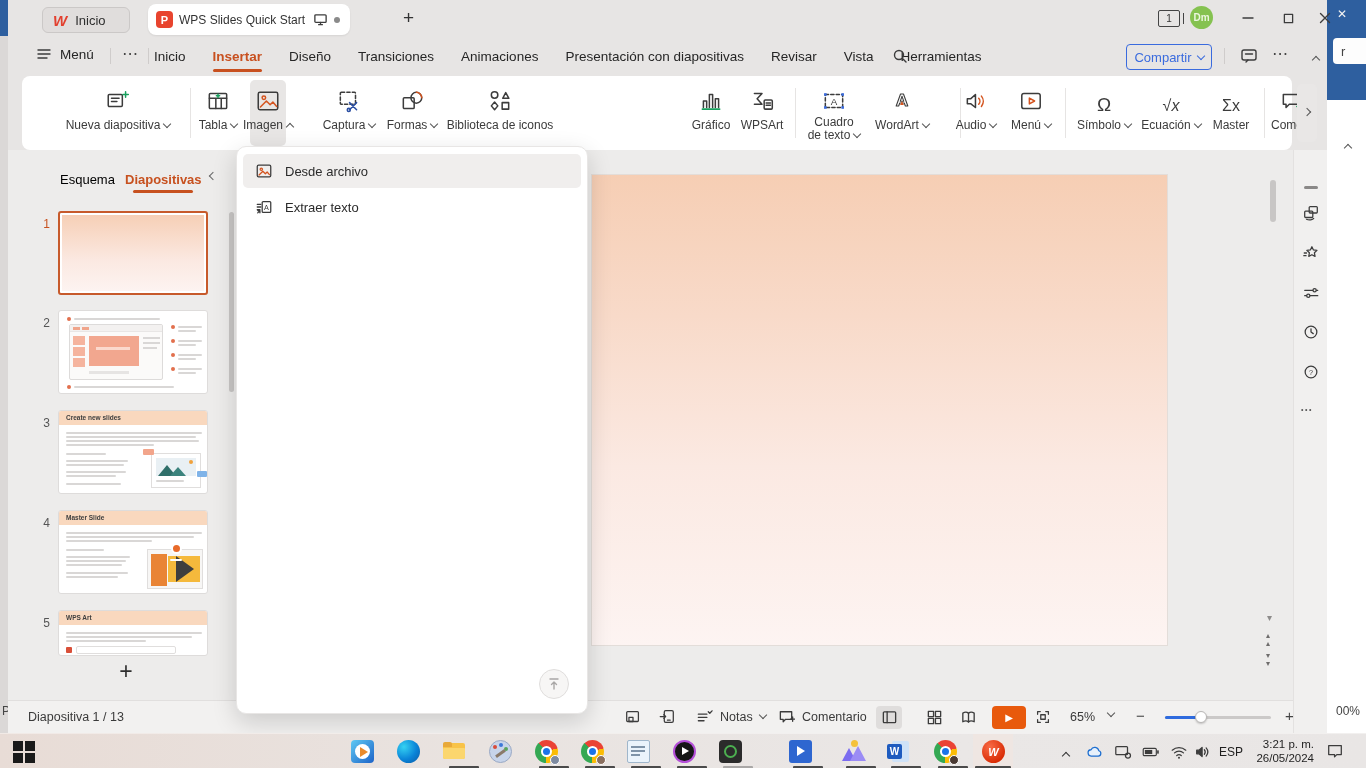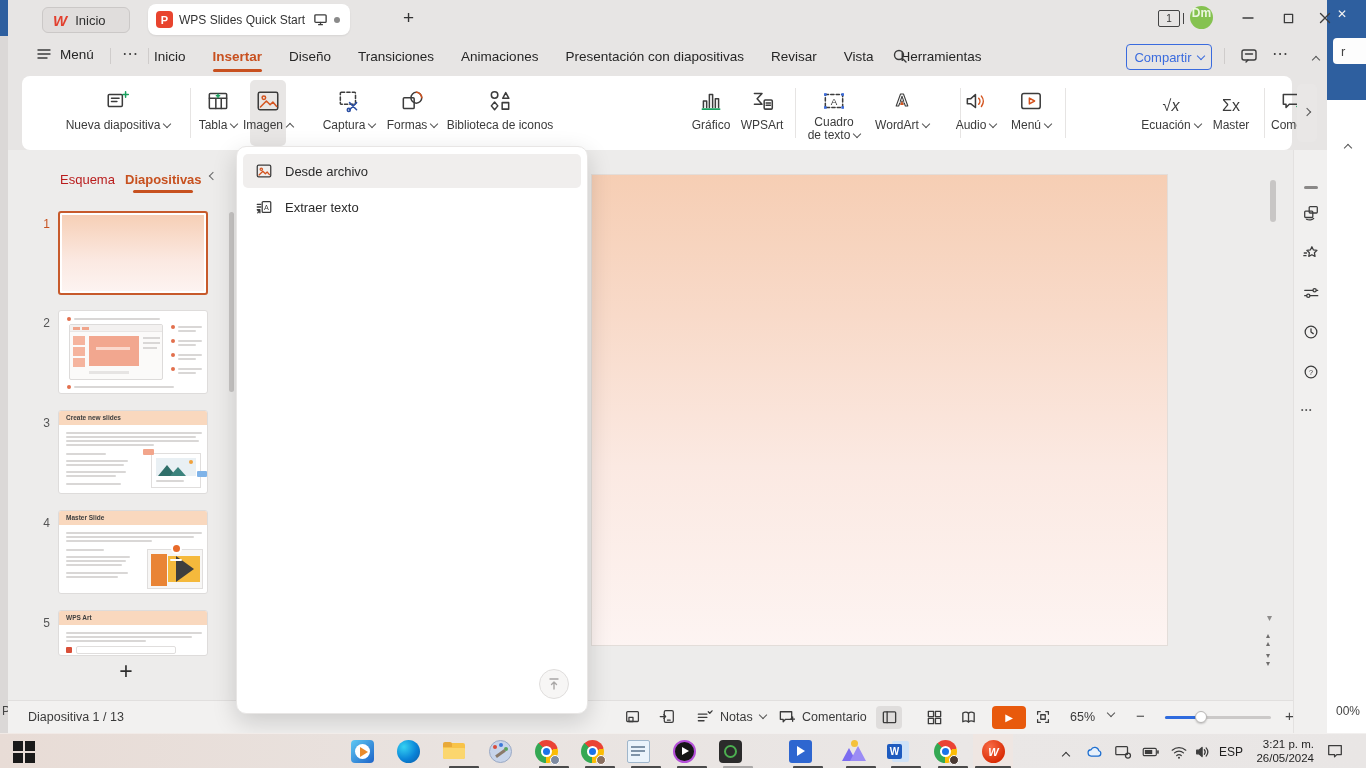--- a/index.html
+++ b/index.html
@@ -12,21 +12,21 @@
   svg.i{fill:none;stroke:#3C3C3C;stroke-width:1.4;stroke-linecap:round;stroke-linejoin:round;display:block}
   
   .home-tab{left:34px;top:7px;width:88px;height:26px;background:#E0DDDC;border:1px solid #CBC8C7;border-radius:6px;display:flex;align-items:center;gap:8px;padding:0 10px;font-size:13px;color:#2e2e2e}
   .wlogo{font-weight:bold;font-style:italic;font-size:15px;color:#E2402F}
   .doc-tab{left:140px;top:4px;width:202px;height:31px;background:#fff;border-radius:8px;display:flex;align-items:center;gap:6px;padding:0 8px;font-size:12px;color:#333;box-shadow:0 1px 2px rgba(0,0,0,.08)}
   .picon{width:17px;height:17px;background:#E8442E;border-radius:4px;color:#fff;font-weight:bold;font-size:11px;display:flex;align-items:center;justify-content:center;flex:0 0 auto}
   .doc-title{white-space:nowrap;overflow:hidden;max-width:128px}
   .dot{width:6px;height:6px;border-radius:50%;background:#8a8a8a}
   .winbadge{left:1150px;top:10px;width:22px;height:17px;border:1.4px solid #444;border-radius:2px;font-size:10px;display:flex;align-items:center;justify-content:center;color:#333}
   .winbadge::after{content:"";position:absolute;right:-5px;top:2px;width:3px;height:11px;border-left:1.4px solid #444;border-right:1.4px solid #444}
-  .avatar{left:1182px;top:6px;width:23px;height:23px;border-radius:50%;background:#85C250;color:#EBF6DF;font-size:12px;font-weight:bold;display:flex;align-items:flex-start;justify-content:center}
+  .avatar{left:1182px;top:6px;width:23px;height:23px;border-radius:50%;background:#85C250;color:#EBF6DF;font-size:10px;font-weight:bold;display:flex;align-items:center;justify-content:center}
   .wctl{top:6px;width:30px;height:24px;display:flex;align-items:center;justify-content:center;font-size:13px;color:#444}
   
   .menubar{left:8px;top:38px;width:1319px;height:36px}
   .menu-items{position:absolute;left:146px;top:0;height:36px;display:flex;gap:27px;align-items:center;font-size:13.5px;color:#262626}
   .mi{position:relative;white-space:nowrap;cursor:default}
   .mi.active{color:#C8501F;font-weight:bold}
   .mi.active::after{content:"";position:absolute;left:0;right:0;bottom:-8px;height:3px;background:#C8501F;border-radius:2px}
   .share-btn{left:1118px;top:6px;width:86px;height:26px;border:1px solid #3A6BDE;border-radius:4px;color:#3A6BDE;font-size:13px;display:flex;align-items:center;justify-content:center;gap:6px;background:transparent}
   .chev{width:6px;height:6px;border-right:1.4px solid currentColor;border-bottom:1.4px solid currentColor;transform:rotate(45deg);display:inline-block;margin-top:-3px}
   .chev.up{transform:rotate(-135deg);margin-top:3px}
@@ -40,21 +40,21 @@
   .rb-div{position:absolute;top:12px;width:1px;height:50px;background:#E6E4E3}
   .rbtn.active-bg{background:#E8E6E5;border-radius:5px}
   .expand-btn{left:1297px;top:84px;width:20px;height:58px;background:#E9E7E6;border-radius:5px;display:flex;align-items:center;justify-content:center;color:#555;font-size:12px}
   
   .dd-panel{left:236px;top:146px;width:352px;height:568px;background:#fff;border:1px solid #E8E6E5;border-radius:10px;box-shadow:0 8px 24px rgba(0,0,0,.16);z-index:60;padding:7px 6px}
   .dd-row{height:34px;display:flex;align-items:center;gap:12px;padding:0 12px;border-radius:5px;font-size:13px;color:#2b2b2b;margin-bottom:2px}
   .dd-row.hl{background:#F0EEED}
   .dd-upload{position:absolute;right:18px;bottom:14px;width:30px;height:30px;border:1px solid #E0DEDD;background:#F7F6F5;border-radius:50%;display:flex;align-items:center;justify-content:center}
   
   .work{left:8px;top:150px;width:1285px;height:550px;background:#EDECEB}
-  .ptab{font-size:13px;color:#b91c1c}
+  .ptab{font-size:13px;color:#000000}
   .ptab.active{color:#C7511F;font-weight:bold}
   .thumb{position:absolute;left:58px;width:150px;background:#fff;border:1px solid #DEDCDB;border-radius:3px;overflow:hidden}
   .thumb.sel{border:2px solid #C75A2B;box-shadow:inset 0 0 0 2px #fff}
   .snum{position:absolute;left:34px;width:16px;text-align:right;font-size:12px;color:#555}
   .snum.sel{color:#C7511F}
   .ln{position:absolute;height:2px;background:#D9D7D6;border-radius:1px}
   .odot{position:absolute;width:4px;height:4px;border-radius:50%;background:#E2704D}
   .thead{position:absolute;left:0;top:0;right:0;height:14px;background:#F9D8BE}
   .ttitle{position:absolute;left:7px;top:3px;font-size:6.5px;font-weight:bold;color:#3E3E3E}
   .canvas{left:592px;top:175px;width:575px;height:470px;background:linear-gradient(180deg,#F6CEB4 0%,#F8DAC9 30%,#FBE9E2 62%,#FDF4F2 100%);box-shadow:0 0 0 1px #E3DDD9}
@@ -338,20 +338,29 @@
             <rect x="3.5" y="5" width="17" height="14" rx="2"></rect>
             <path d="M10.5 9.3l4.8 2.7-4.8 2.7z" stroke="#D4541F"></path>
           </svg>
         </span>
       <span class="lb">
           <span>Menú</span>
           <span class="chev"></span>
         </span>
     </div>
     <div class="rb-div" style="left:1043px"></div>
+    <div class="rbtn" style="left:1050px;width:64px">
+      <span class="ic">
+          <span class="g" data-glyph="Ω" style="font-size:19px;color:#3C3C3C"></span>
+        </span>
+      <span class="lb">
+          <span>Símbolo</span>
+          <span class="chev"></span>
+        </span>
+    </div>
     <div class="rbtn" style="left:1116px;width:66px">
       <span class="ic">
           <span class="g" data-glyph="√x" style="font-size:16px;font-style:italic;color:#3C3C3C"></span>
         </span>
       <span class="lb">
           <span>Ecuación</span>
           <span class="chev"></span>
         </span>
     </div>
     <div class="rbtn" style="left:1184px;width:50px">

